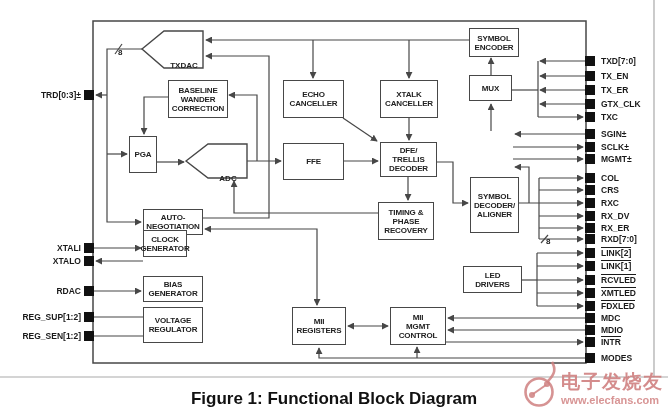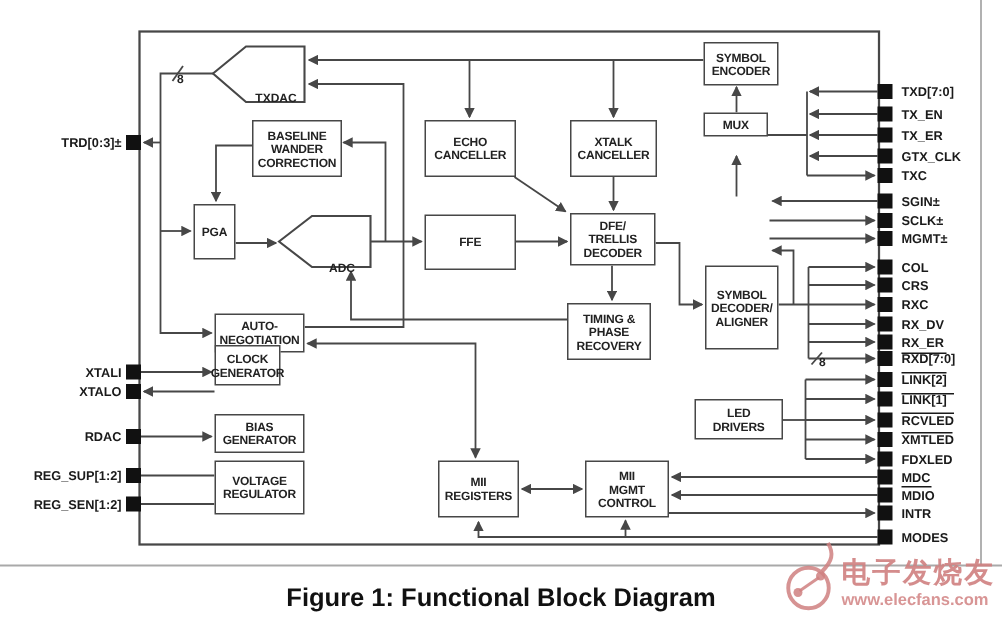--- a/index.html
+++ b/index.html
@@ -4,21 +4,21 @@
 <style>
   html,body{margin:0;padding:0;background:#fff;}
   #stage{position:relative;width:668px;height:414px;background:#fff;font-family:"Liberation Sans",sans-serif;overflow:hidden;}
   #wires{position:absolute;left:0;top:0;}
   .blk{position:absolute;border:1.4px solid #474747;background:#fff;color:#222;
        font-weight:bold;font-size:8px;line-height:9px;letter-spacing:-0.15px;
        display:flex;align-items:center;justify-content:center;text-align:center;white-space:pre-line;box-sizing:border-box;}
   .plabel{position:absolute;color:#1a1a1a;font-weight:bold;font-size:8.5px;line-height:10px;height:10px;white-space:nowrap;}
   .pl-left{text-align:right;}
   .sq{position:absolute;width:10px;height:10px;background:#111;}
-  .ovl{border-top:1.2px solid #1a1a1a;padding-top:12px;}
+  .ovl{border-top:1.2px solid #1a1a1a;padding-top:0px;}
   .pent-label{position:absolute;color:#222;font-weight:bold;font-size:8px;text-align:center;margin-top:17px;}
   #caption{position:absolute;left:0;right:0;top:389px;text-align:center;color:#111;font-weight:bold;font-size:17px;}
   .buswidth{position:absolute;color:#222;font-weight:bold;font-size:8px;}
   #wm-cn{position:absolute;left:561px;top:369px;width:105px;color:rgba(207,128,128,.9);font-weight:bold;font-size:19px;letter-spacing:1.5px;white-space:nowrap;}
   #wm-url{position:absolute;left:561px;top:394px;color:rgba(213,140,140,.92);font-weight:bold;font-size:11px;white-space:nowrap;}
 </style>
 </head>
 <body>
 
 <div id="stage">
@@ -140,21 +140,21 @@
 
 <div class="blk" style="left:168px;top:80px;width:60px;height:38px">BASELINE
 WANDER
 CORRECTION</div>
 <div class="blk" style="left:283px;top:80px;width:61px;height:38px">ECHO
 CANCELLER</div>
 <div class="blk" style="left:380px;top:80px;width:58px;height:38px">XTALK
 CANCELLER</div>
 <div class="blk" style="left:469px;top:28px;width:50px;height:29px">SYMBOL
 ENCODER</div>
-<div class="blk" style="left:469px;top:75px;width:43px;height:16px">MUX</div>
+<div class="blk" style="left:469px;top:75px;width:43px;height:26px">MUX</div>
 <div class="blk" style="left:129px;top:136px;width:28px;height:37px">PGA</div>
 <div class="blk" style="left:283px;top:143px;width:61px;height:37px">FFE</div>
 <div class="blk" style="left:380px;top:142px;width:57px;height:35px">DFE/
 TRELLIS
 DECODER</div>
 <div class="blk" style="left:470px;top:177px;width:49px;height:56px">SYMBOL
 DECODER/
 ALIGNER</div>
 <div class="blk" style="left:378px;top:202px;width:56px;height:38px">TIMING &amp;
 PHASE

